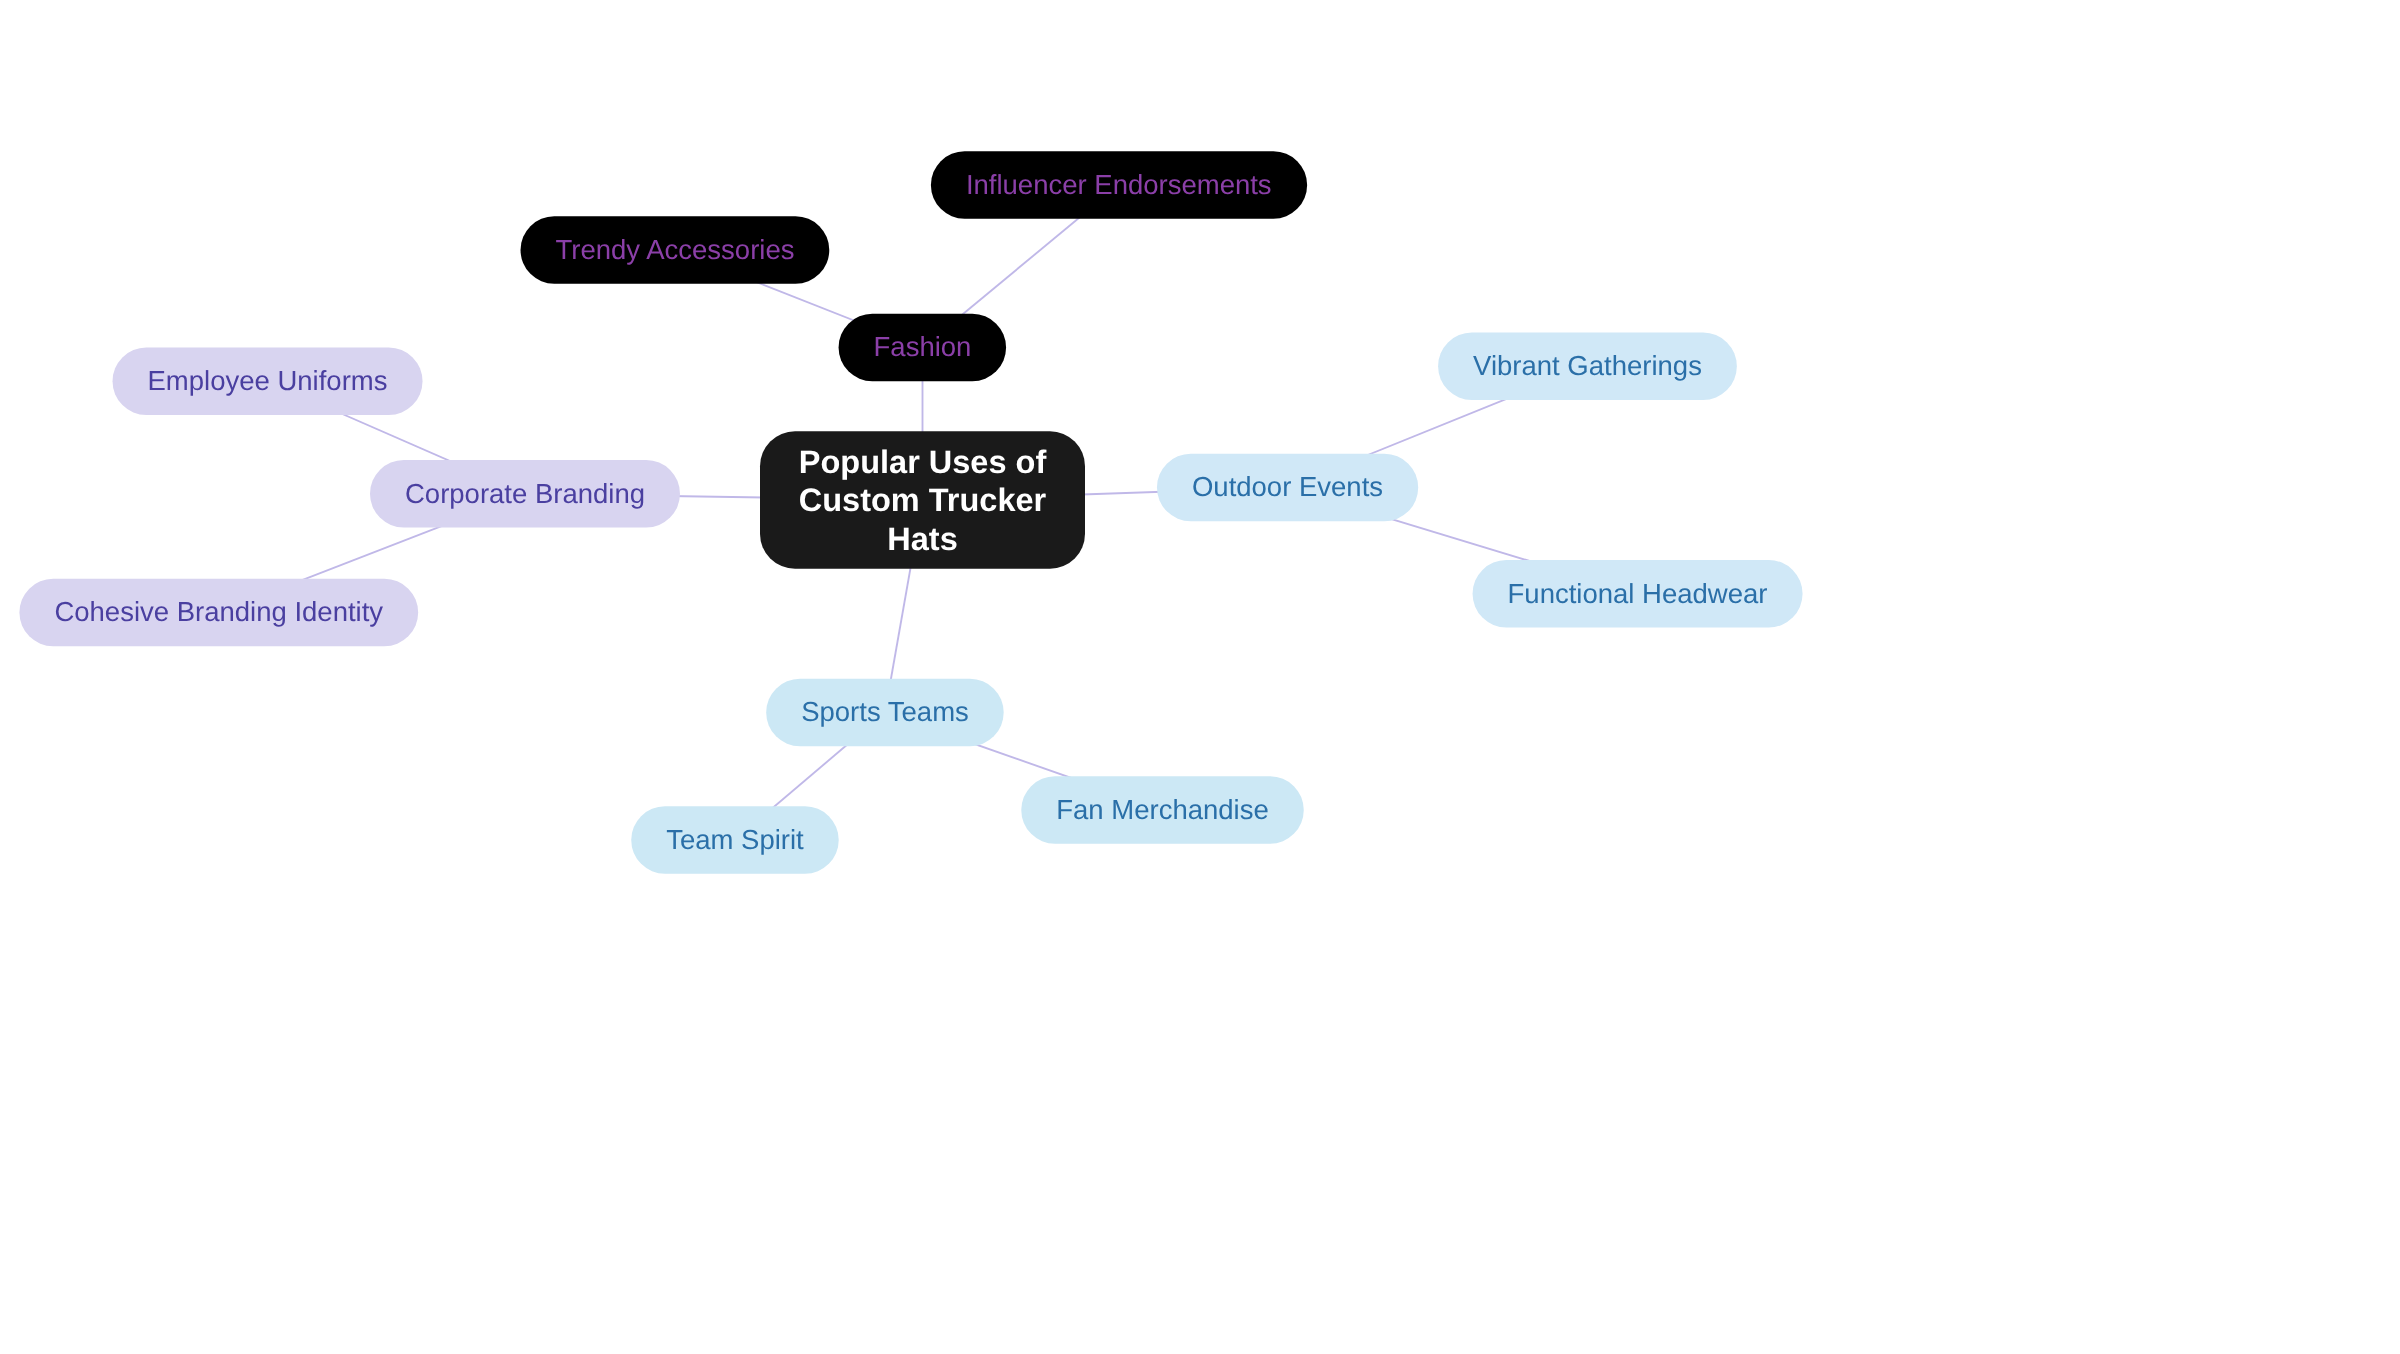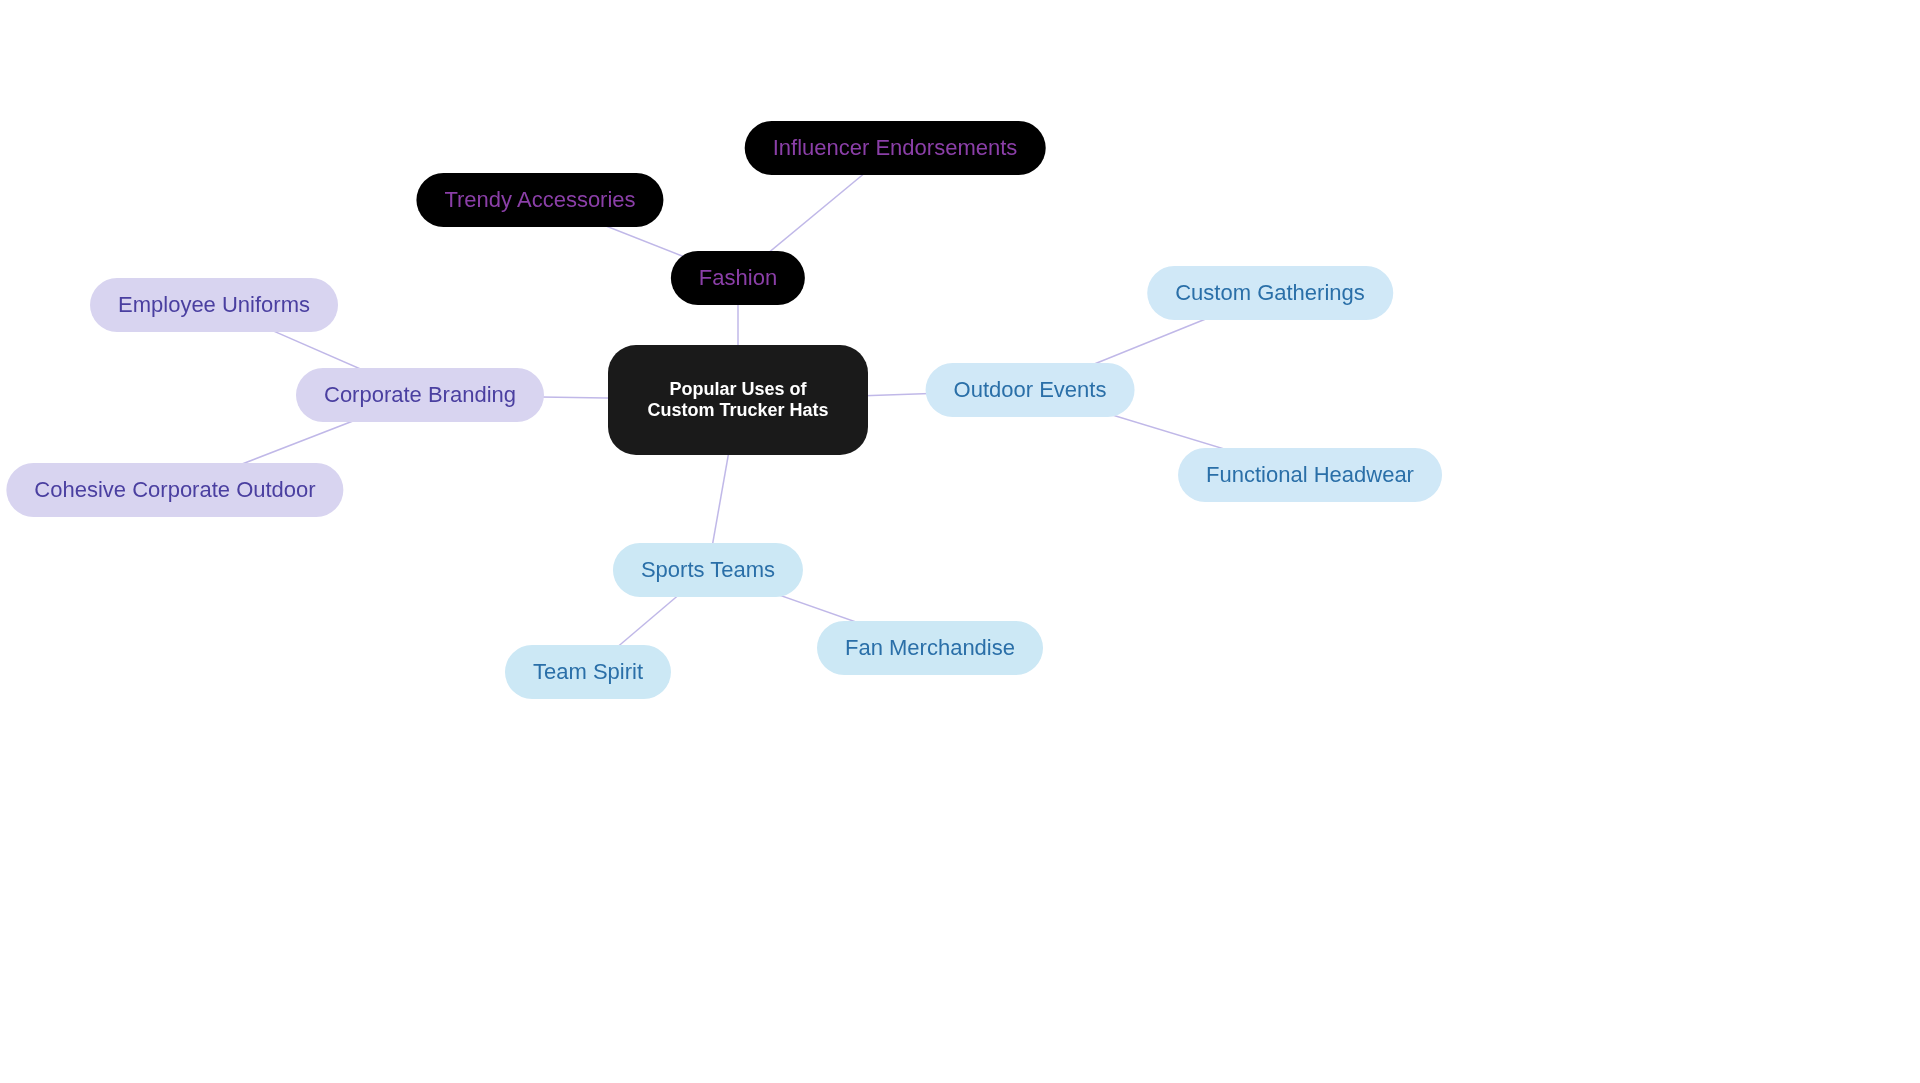--- a/index.html
+++ b/index.html
@@ -36,21 +36,21 @@
       text-align: center;
       font-size: 22px;
       font-weight: 400;
       padding: 14px 28px;
       transform: translate(-50%, -50%);
     }
 
     .node-center {
       background: #1a1a1a;
       color: #ffffff;
-      font-size: 18px;
+      font-size: 26px;
       font-weight: 600;
       width: 260px;
       height: 110px;
       border-radius: 28px;
     }
 
     .node-pink {
       background: #000000;
       color: #8b3fa8;
       border: none;
@@ -106,27 +106,27 @@
     <div class="node node-pink" id="node-fashion" style="left: 738px; top: 278px;">
       <span>Fashion</span>
     </div>
     <div class="node node-lavender" id="node-corporate-branding" style="left: 420px; top: 395px;">
       <span>Corporate Branding</span>
     </div>
     <div class="node node-lavender" id="node-employee-uniforms" style="left: 214px; top: 305px;">
       <span>Employee Uniforms</span>
     </div>
     <div class="node node-lavender" id="node-cohesive-corporate-identity" style="left: 175px; top: 490px;">
-      <span>Cohesive Corporate Outdoor</span>
+      <span>Cohesive Branding Identity</span>
     </div>
     <div class="node node-blue" id="node-outdoor-events" style="left: 1030px; top: 390px;">
       <span>Outdoor Events</span>
     </div>
     <div class="node node-blue" id="node-vibrant-gatherings" style="left: 1270px; top: 293px;">
-      <span>Custom Gatherings</span>
+      <span>Vibrant Gatherings</span>
     </div>
     <div class="node node-blue" id="node-functional-headwear" style="left: 1310px; top: 475px; justify-content: center;">
       <span>Functional Headwear</span>
     </div>
     <div class="node node-light-blue" id="node-sports-teams" style="left: 708px; top: 570px; align-items: center;">
       <span>Sports Teams</span>
     </div>
     <div class="node node-light-blue" id="node-team-spirit" style="left: 588px; top: 672px;">
       <span>Team Spirit</span>
     </div>

